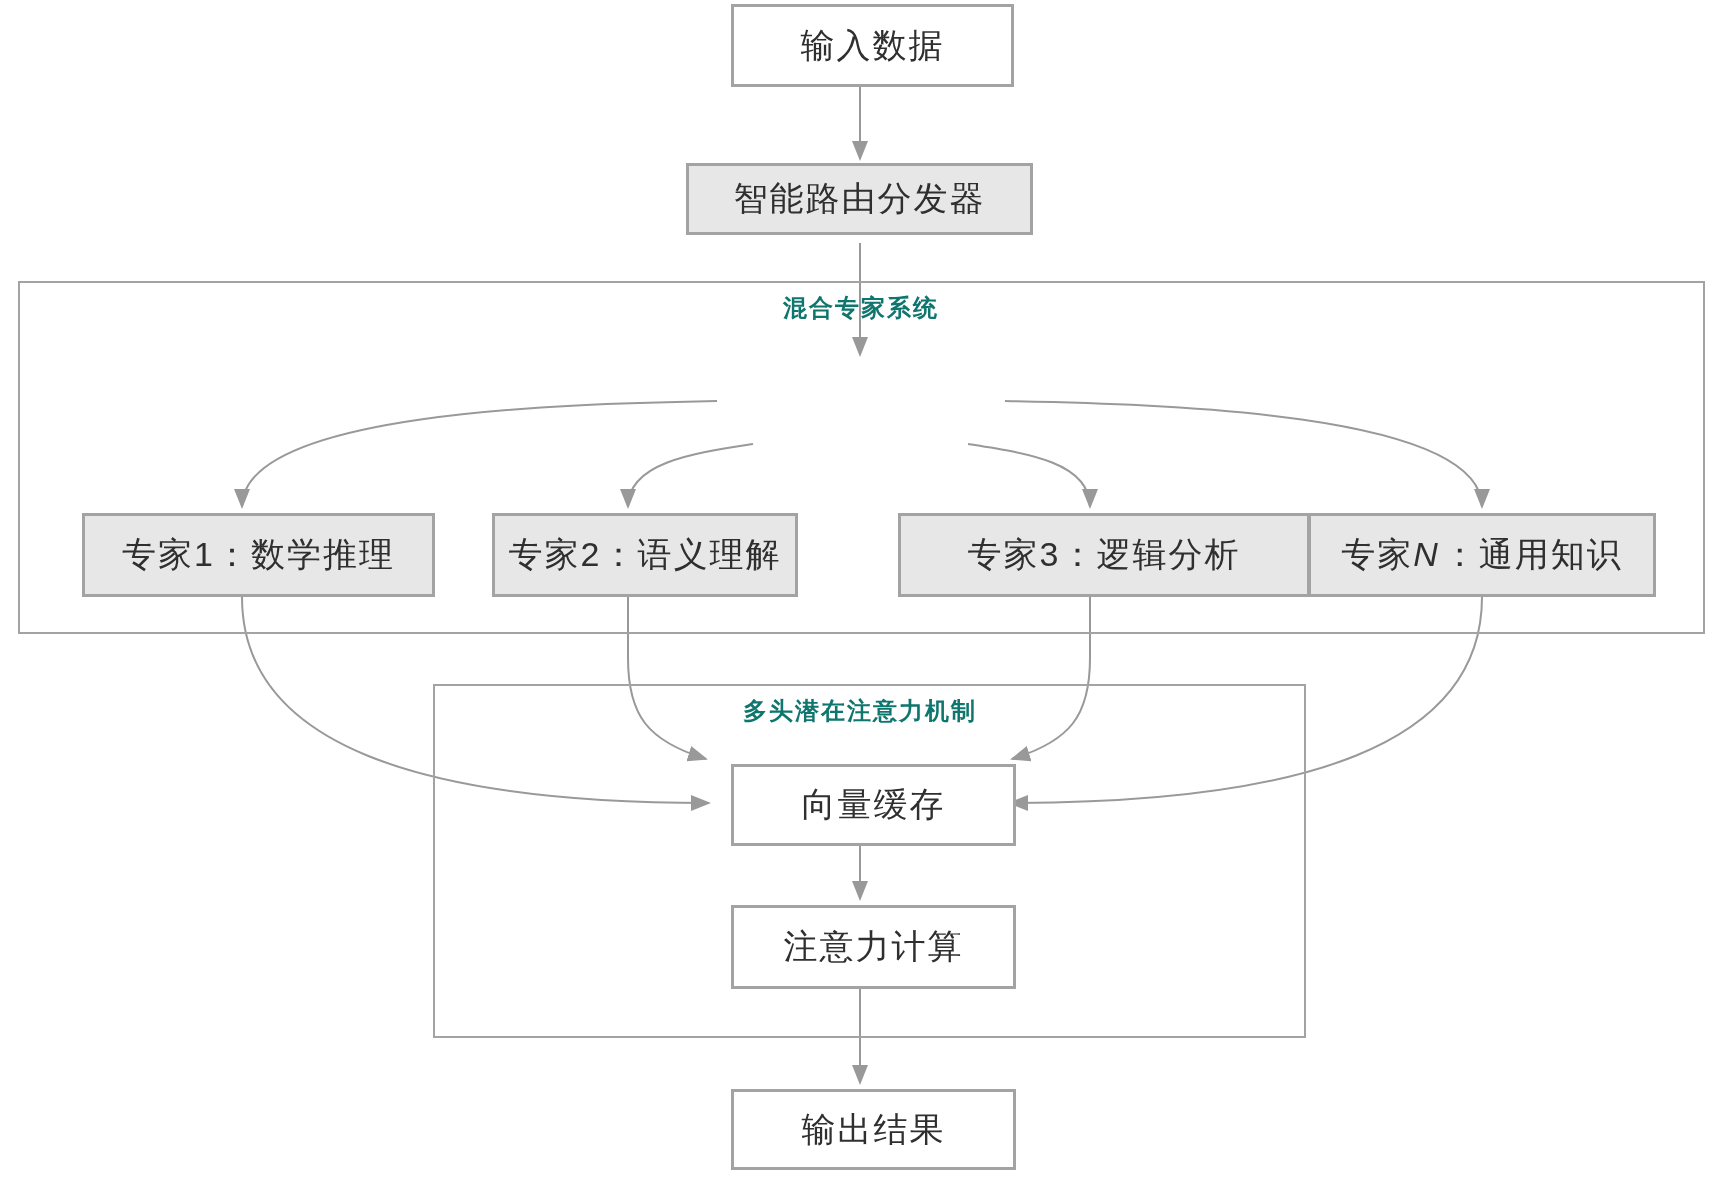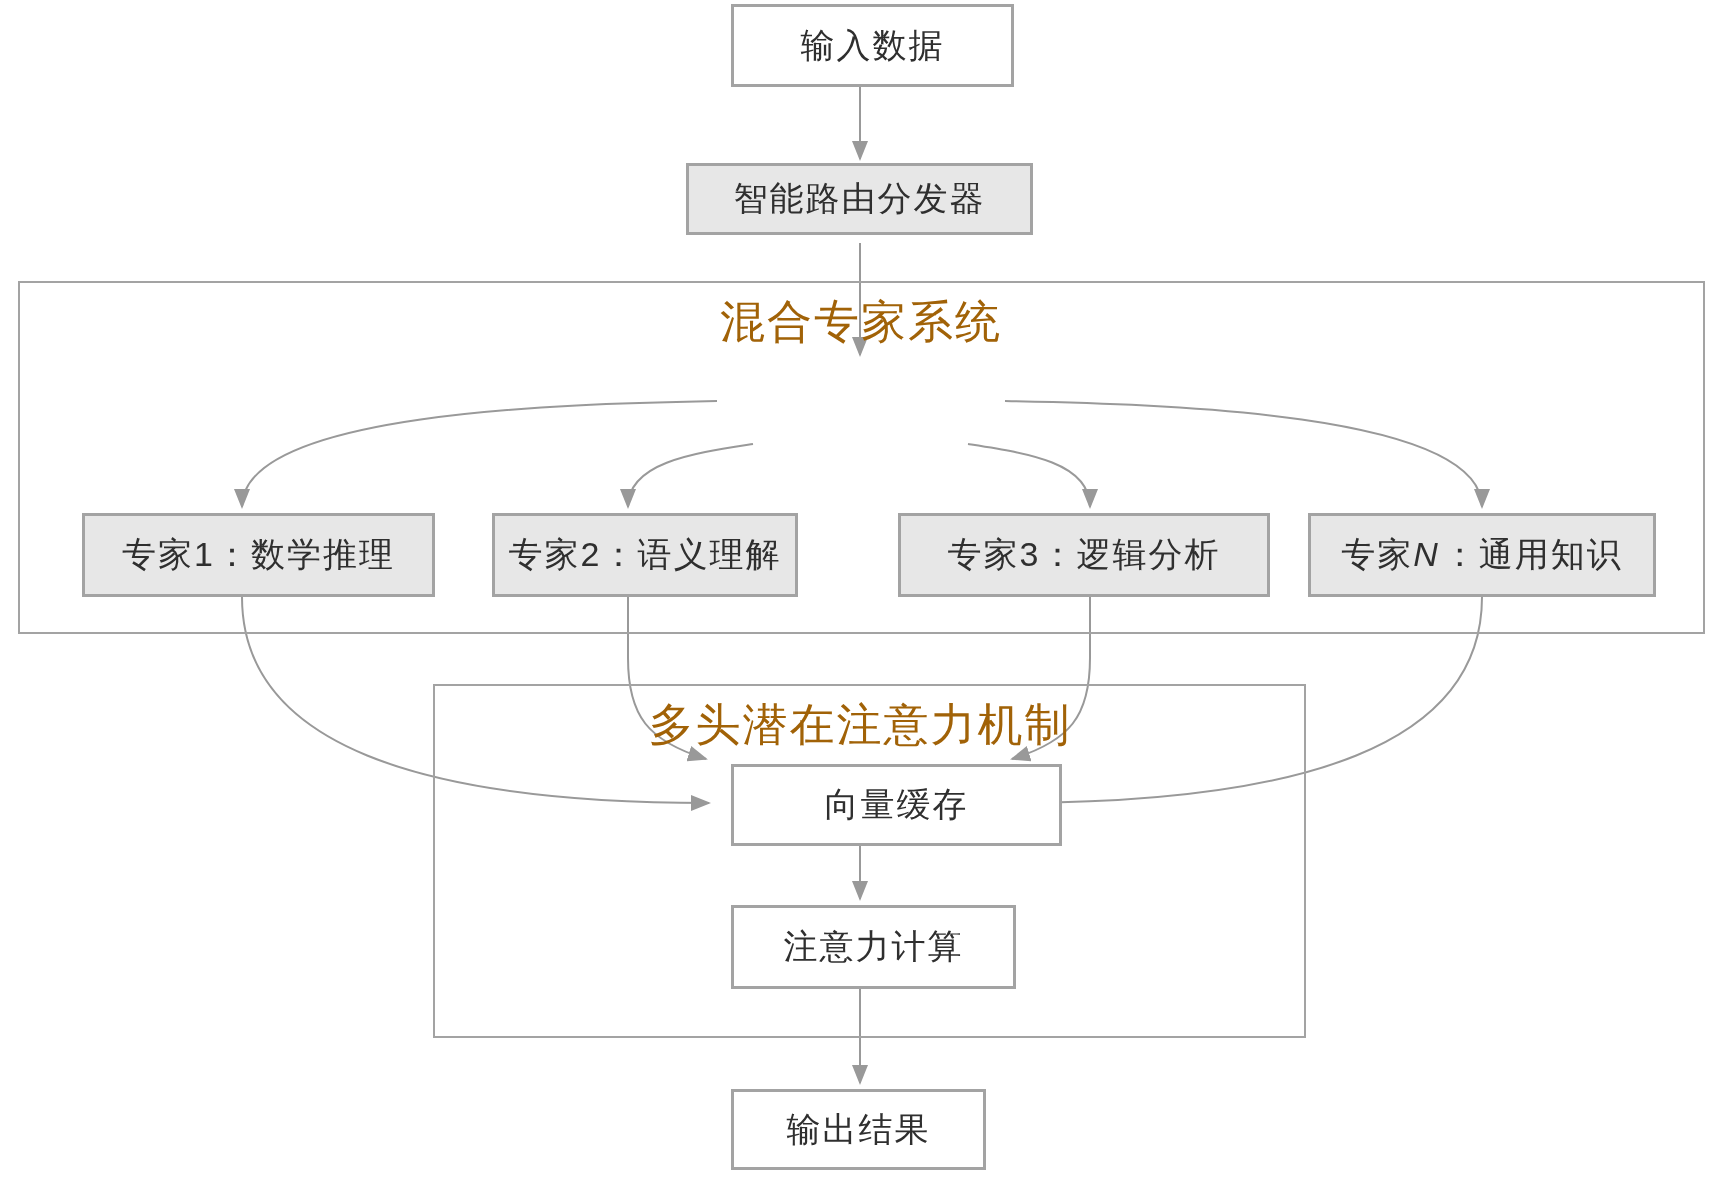--- a/index.html
+++ b/index.html
@@ -40,42 +40,42 @@
 
   .group {
     position: absolute;
     box-sizing: border-box;
     border: 2px solid #a3a3a3;
     background: transparent;
   }
   .group-label {
     position: absolute;
     transform: translateX(-50%);
-    font-size: 45px;
-    font-weight: 400;
+    font-size: 24px;
+    font-weight: 700;
     letter-spacing: 2px;
     white-space: nowrap;
-    color: #a16207;
+    color: #0f766e;
   }
   .var-n {
     font-style: italic;
     padding-right: 3px;
   }
 
   
   #box-input    { left: 717px;  top: 4px;    width: 283px; height: 83px; }
   #box-router   { left: 686px;  top: 163px;  width: 347px; height: 72px; }
   #box-balancer { left: 715px;  top: 359px;  width: 290px; height: 84px; }
   #box-expert1  { left: 82px;   top: 513px;  width: 353px; height: 84px; }
   #box-expert2  { left: 492px;  top: 513px;  width: 306px; height: 84px; }
-  #box-expert3  { left: 898px;  top: 513px;  width: 372px; height: 84px; }
+  #box-expert3  { left: 898px;  top: 513px;  width: 412px; height: 84px; }
   #box-expertN  { left: 1308px; top: 513px;  width: 348px; height: 84px; }
-  #box-vcache   { left: 717px;  top: 764px;  width: 331px; height: 82px; }
+  #box-vcache   { left: 717px;  top: 764px;  width: 285px; height: 82px; }
   #box-attn     { left: 717px;  top: 905px;  width: 285px; height: 84px; }
-  #box-output   { left: 717px;  top: 1089px; width: 255px; height: 81px; }
+  #box-output   { left: 717px;  top: 1089px; width: 285px; height: 81px; }
 
   #group-moe { left: 18px;  top: 281px; width: 1687px; height: 353px; }
   #group-mla { left: 433px; top: 684px; width: 873px;  height: 354px; }
   #label-moe { left: 861px; top: 292px; }
   #label-mla { left: 860px; top: 695px; }
 </style>
 </head>
 <body>
 
 <div class="canvas">

